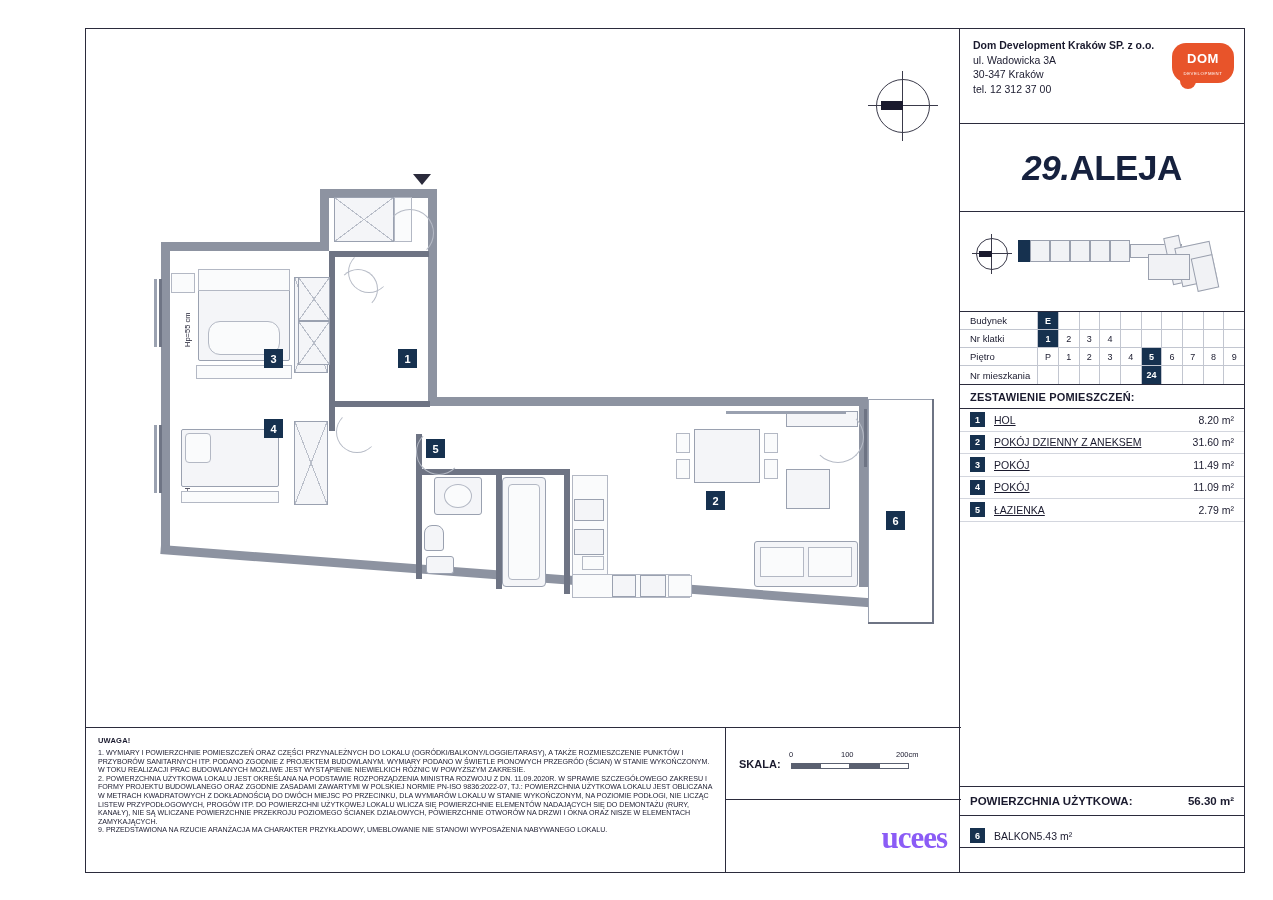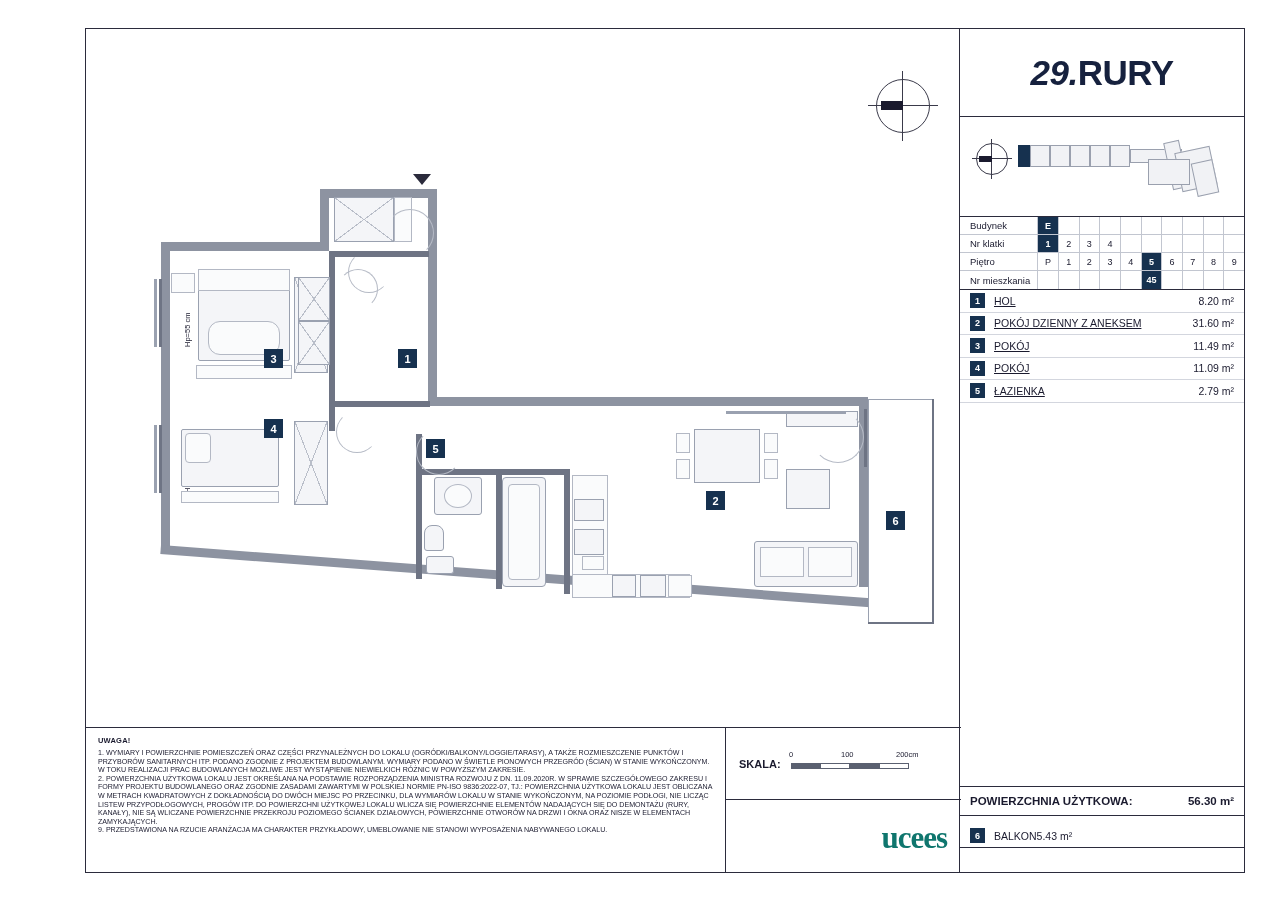--- a/index.html
+++ b/index.html
@@ -151,21 +151,21 @@
     display:flex; align-items:center; padding-left:13px;
   }
   .hatch-sq {
     width:38px; height:20px; border:1px solid #3a3a4a;
     background:repeating-linear-gradient(45deg,#fff 0 2px,#5a6070 2px 3px);
     margin-right:10px; flex:none;
   }
   .legend-txt { font-size:8.4px; line-height:11px; font-weight:bold; }
   .ucees {
     position:absolute; right:14px; bottom:16px;
-    font-size:31px; font-weight:bold; letter-spacing:-1px; color:#0f766e;
+    font-size:31px; font-weight:bold; letter-spacing:-1px; color:#8b5cf6;
   }
   .ucees .s1 { font-family:"Liberation Serif", serif; }
   
   .north-big { position:absolute; left:790px; top:50px; width:54px; height:54px; }
   .north-big .circ { position:absolute; inset:0; border:1px solid #3a3a4a; border-radius:50%; }
   .north-big .ln { position:absolute; background:#3a3a4a; }
   .north-big .v { left:26px; top:-8px; width:1px; height:70px; }
   .north-big .h { top:26px; left:-8px; height:1px; width:70px; }
   .north-big .wedge { position:absolute; left:5px; top:22px; width:22px; height:9px; background:#1a1a2e; }
   
@@ -337,24 +337,35 @@
     </div>
 
 
     <div class="ucees">
       <span class="s1">ucees</span>
     </div>
   </div>
 
   <div class="right-col">
 
+    <div class="dev-block">
+      <div class="l1">Dom Development Kraków SP. z o.o.</div>
+      <div>ul. Wadowicka 3A</div>
+      <div>30-347 Kraków</div>
+      <div>tel. 12 312 37 00</div>
+      <div class="logo-dom">
+        <div class="blob"></div>
+        <div class="dm">DOM</div>
+        <div class="dv">DEVELOPMENT</div>
+      </div>
+    </div>
 
     <div class="brand-block">
       <div class="brand">
-        <span class="num">29.</span><span>RURY</span>
+        <span class="num">29.</span><span>ALEJA</span>
       </div>
     </div>
 
     <div class="keyplan-block">
       <div class="north-mini">
         <div class="circ"></div>
           <div class="ln v"></div>
           <div class="ln h"></div>
           <div class="wedge"></div>
       </div>
@@ -425,29 +436,30 @@
       </div>
 
       <div class="mt-row">
         <div class="mt-lab">Nr mieszkania</div>
         <div class="mt-cells">
           <div class="mt-c"></div>
           <div class="mt-c"></div>
           <div class="mt-c"></div>
           <div class="mt-c"></div>
           <div class="mt-c"></div>
-          <div class="mt-c on">45</div>
+          <div class="mt-c on">24</div>
           <div class="mt-c"></div>
           <div class="mt-c"></div>
           <div class="mt-c"></div>
           <div class="mt-c"></div>
         </div>
       </div>
     </div>
 
+    <div class="zest-head">ZESTAWIENIE POMIESZCZEŃ:</div>
 
     <div class="zest-row">
       <div class="badge">1</div>
       <div class="nm">HOL</div>
       <div class="ar">8.20 m²</div>
     </div>
     <div class="zest-row">
       <div class="badge">2</div>
       <div class="nm">POKÓJ DZIENNY Z ANEKSEM</div>
       <div class="ar">31.60 m²</div>

